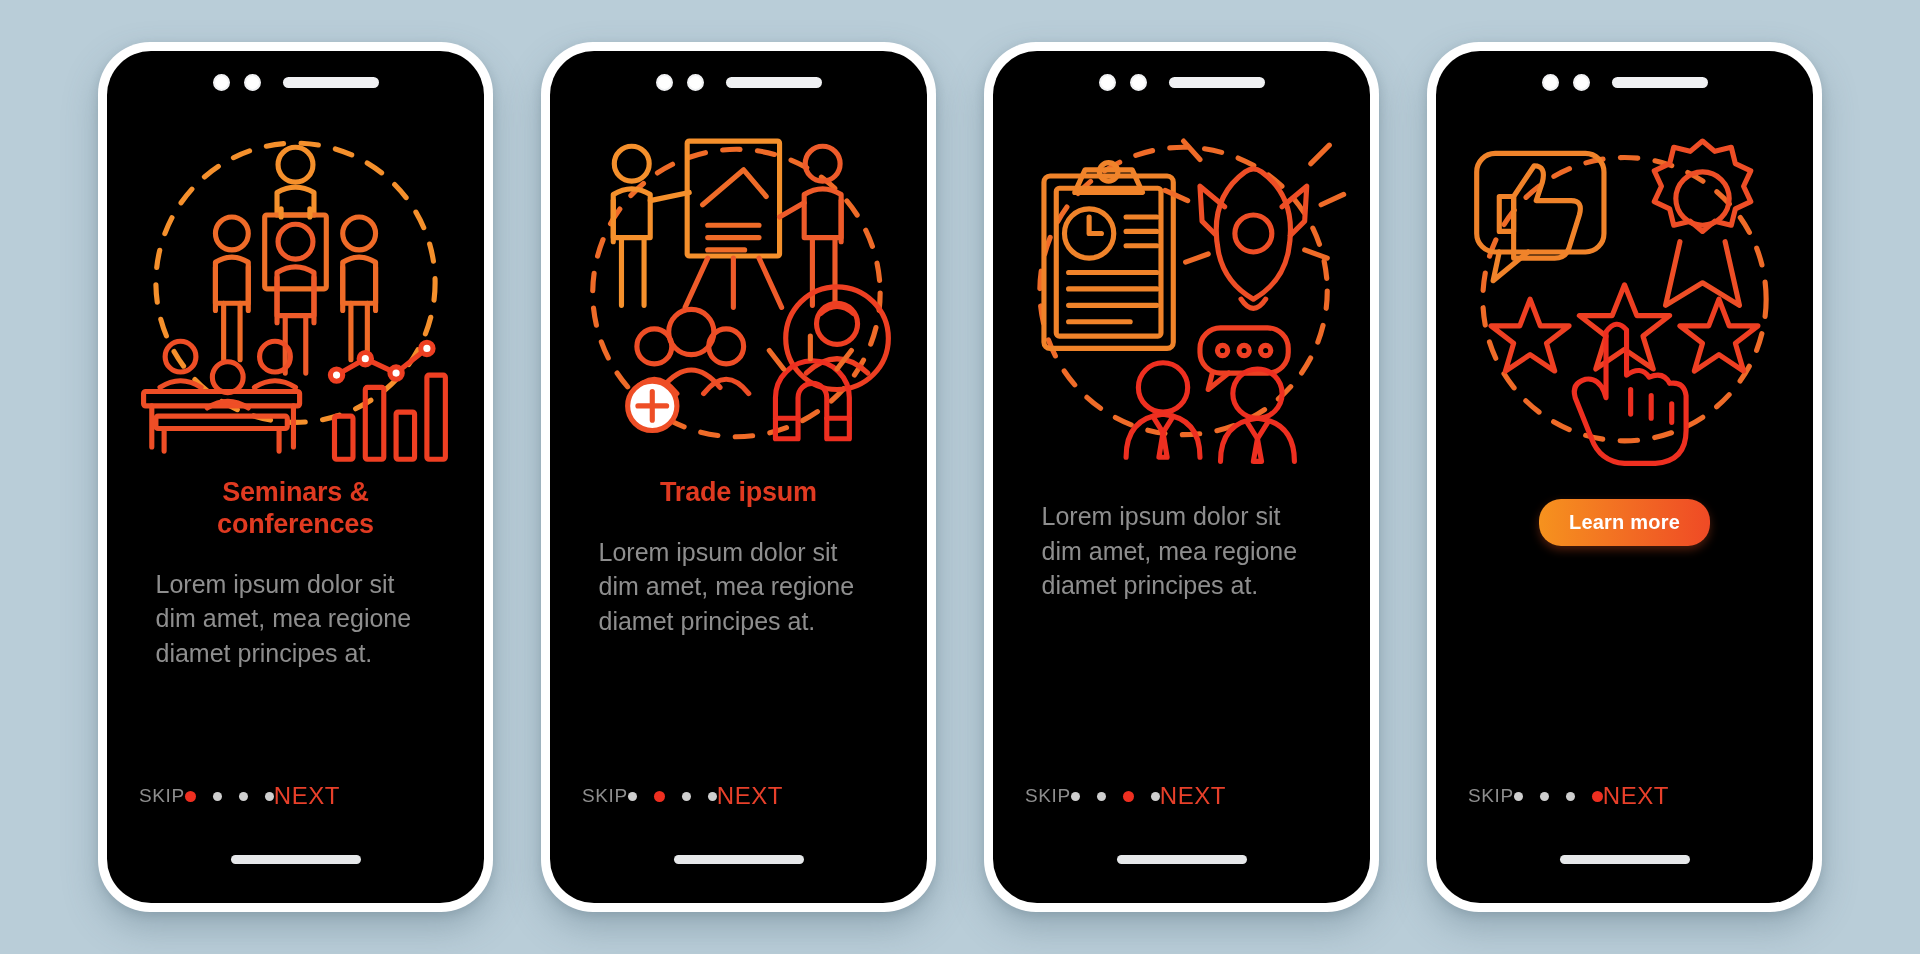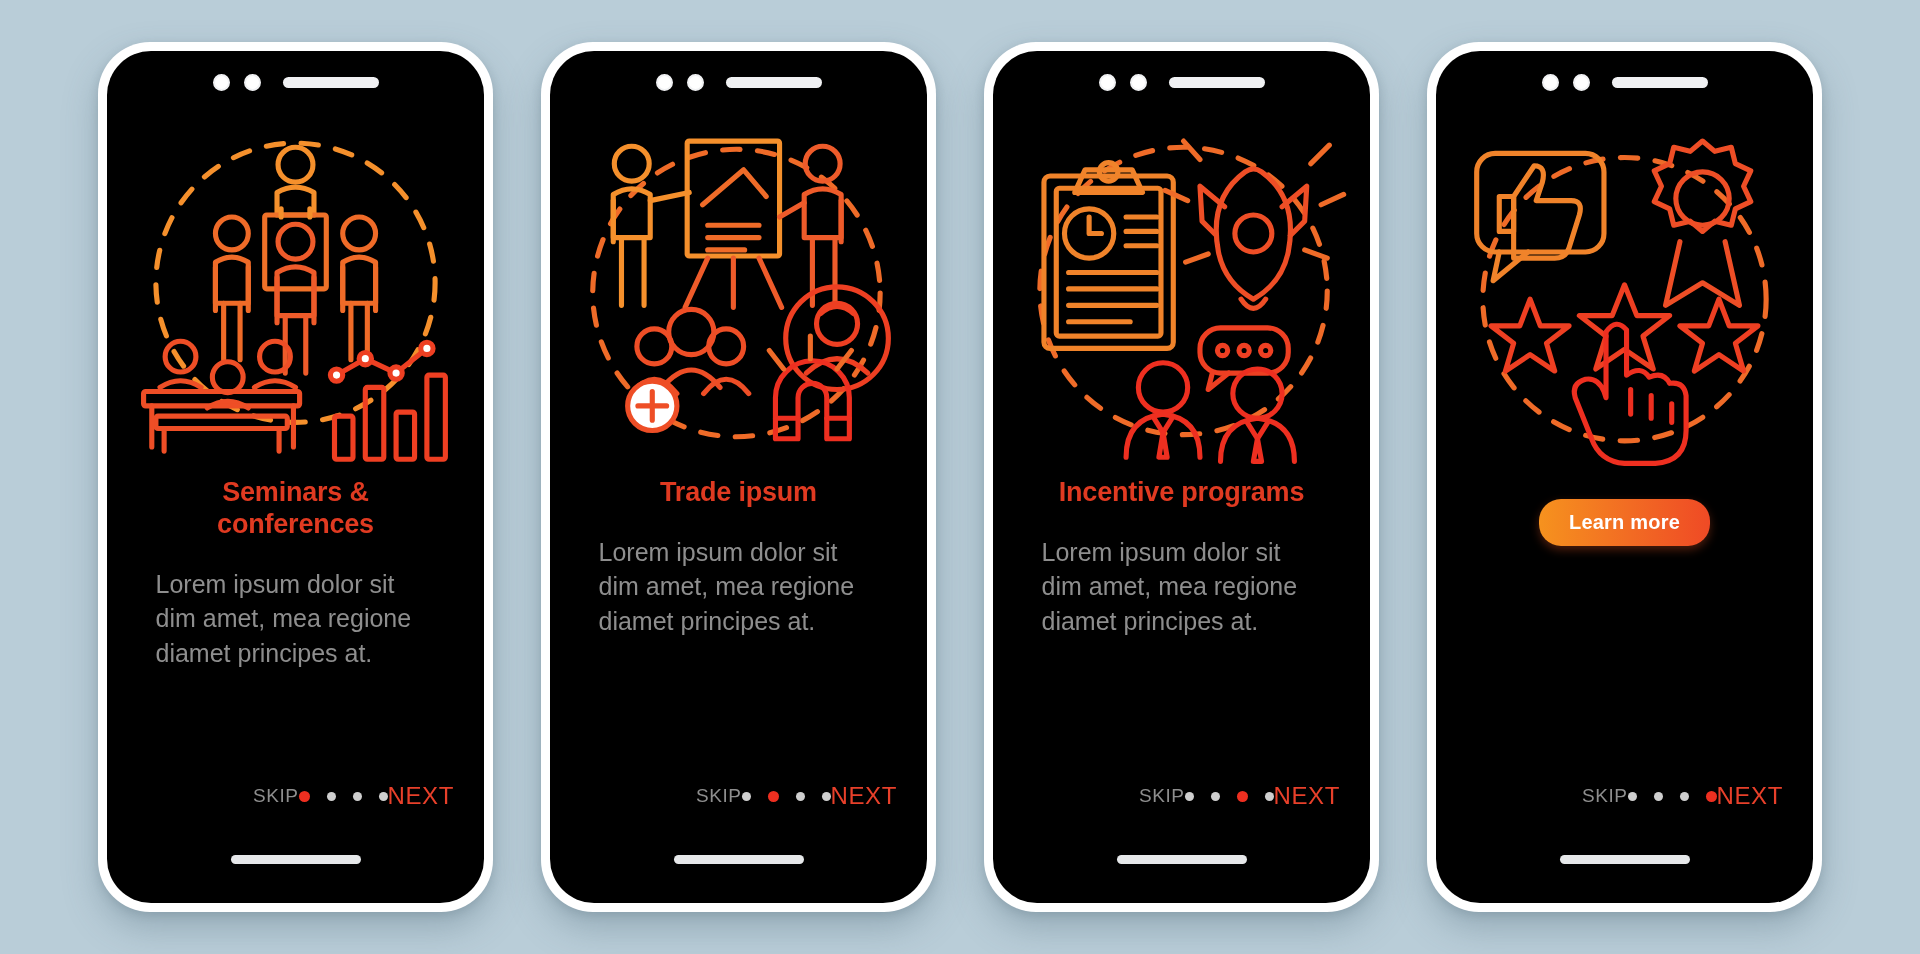--- a/index.html
+++ b/index.html
@@ -79,21 +79,21 @@
     color:#fff;font-size:20px;font-weight:bold;
     border:none;border-radius:22px;
     padding:12px 30px;
     cursor:pointer;
     box-shadow:0 4px 10px rgba(238,90,40,.32);
     letter-spacing:.2px;
   }
   
   .nav{
     flex:0 0 118px;
-    display:flex;align-items:center;justify-content:flex-end;
+    display:flex;align-items:center;justify-content:flex-start;
     padding:0 30px 0 32px;box-sizing:border-box;
   }
   .skip{color:#8e8e8e;font-size:19px;letter-spacing:.6px;cursor:pointer;}
   .next{color:#e8402a;font-size:24px;letter-spacing:.6px;cursor:pointer;font-weight:500;}
   .dots{display:flex;align-items:center;gap:17px;}
   .dot{width:9px;height:9px;border-radius:50%;background:#cfcfcf;cursor:pointer;}
   .dot.on{background:#ee2f20;width:11px;height:11px;}
   
   .homebar-wrap{
     flex:0 0 48px;display:flex;align-items:flex-start;justify-content:center;
@@ -325,21 +325,20 @@
           <g stroke="#ee2f20">
             <circle cx="244" cy="268" r="24"></circle>
             <path d="M208 334 q0 -38 36 -42 q36 4 36 42"></path>
             <path d="M234 296 l10 16 l10 -16"></path>
             <path d="M244 312 l-4 22 h8 z"></path>
           </g>
         </svg>
       </div>
 
       <div class="copy">
-        <h2 class="title">Incentive programs</h2>
         <p class="desc">Lorem ipsum dolor sit dim amet, mea regione diamet principes at.</p>
       </div>
 
       <div class="nav">
         <span class="skip">SKIP</span>
         <span class="dots">
           <span class="dot"></span>
           <span class="dot"></span>
           <span class="dot on"></span>
           <span class="dot"></span>

